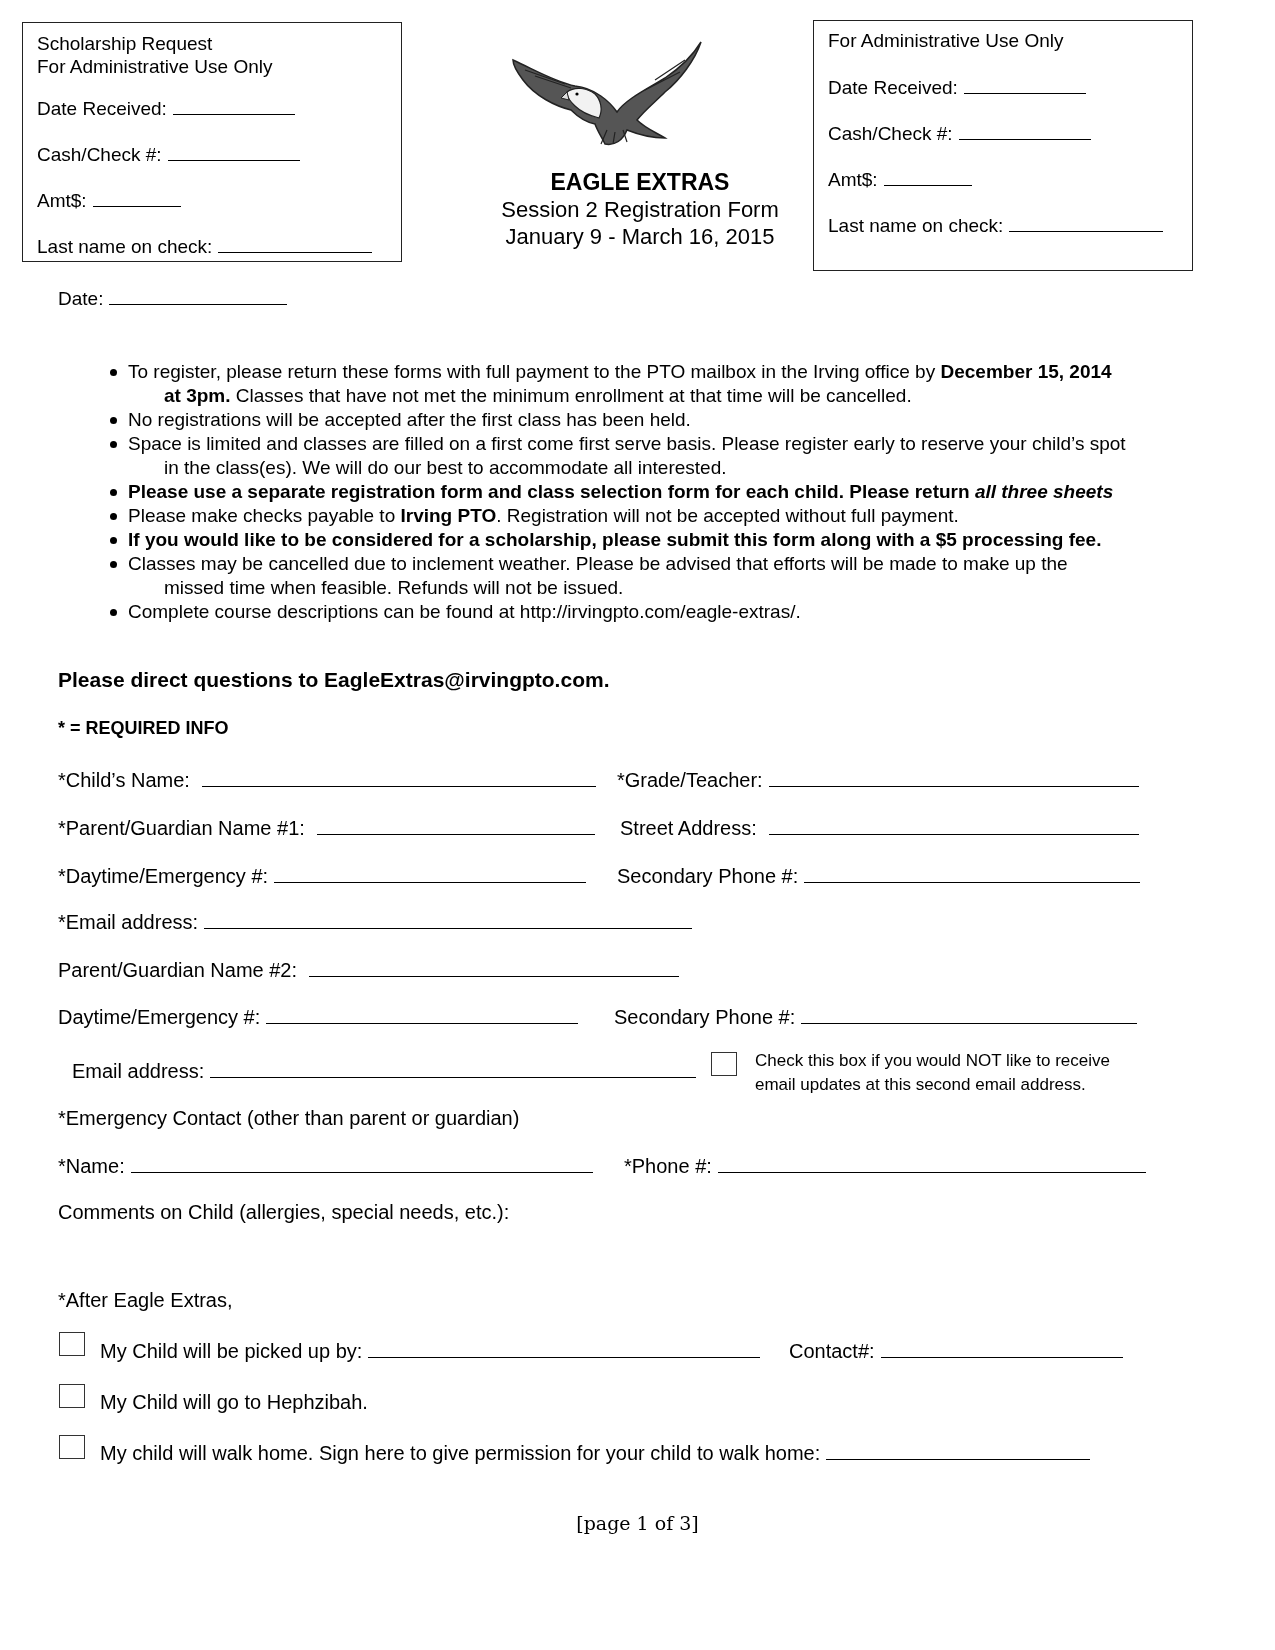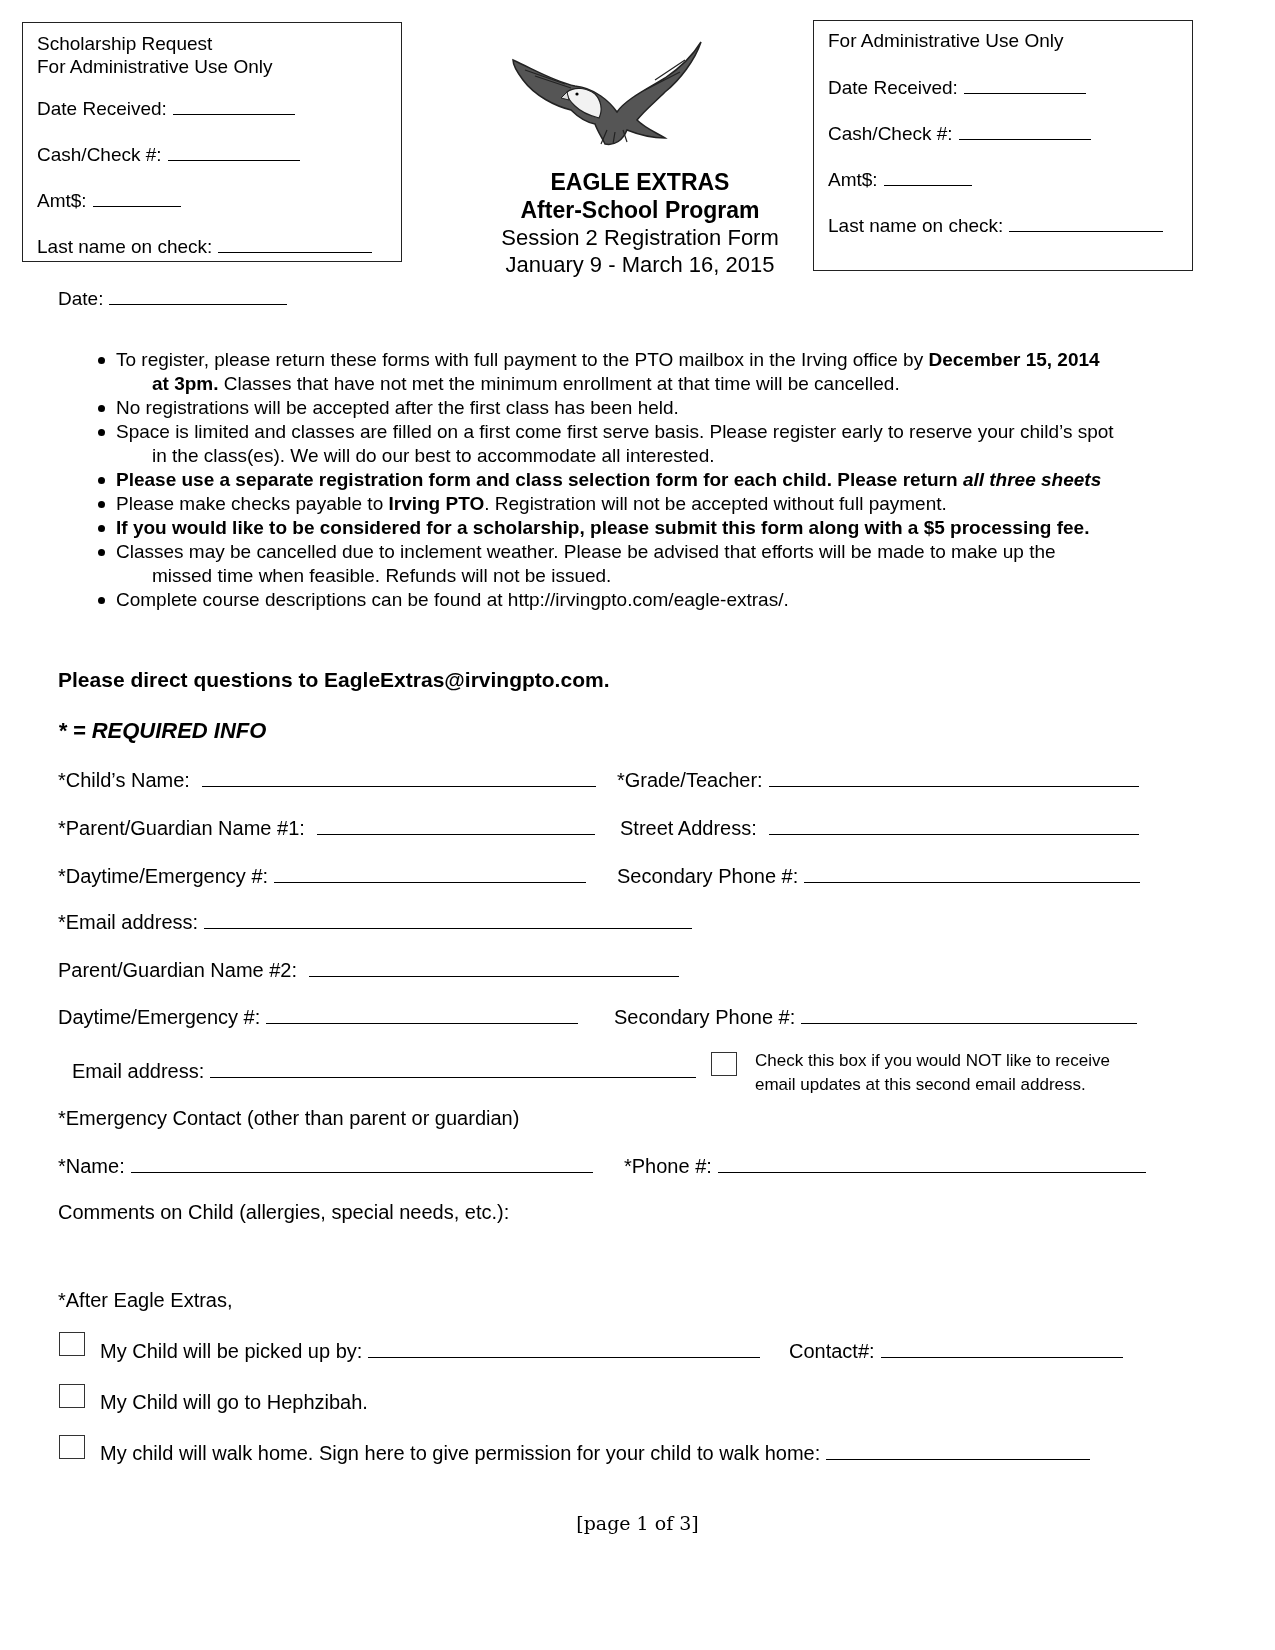--- a/index.html
+++ b/index.html
@@ -12,21 +12,21 @@
     position: absolute; border: 1.5px solid #222; box-sizing: border-box;
     font-size: 19px; line-height: 23px; padding: 0 14px;
   }
   .adminbox .line { position: absolute; left: 14px; white-space: nowrap; }
   .blank { display: inline-block; border-bottom: 1.5px solid #000; height: 17px; vertical-align: baseline; margin-left: 6px; }
   .title-block { position: absolute; left: 470px; width: 340px; text-align: center; }
   .title-block .b { font-weight: bold; font-size: 23px; line-height: 28px; }
   .title-block .n { font-size: 22px; line-height: 27px; }
   ul.bullets {
     position: absolute; left: 94px; top: 348px; width: 1120px;
-    margin: 0; padding: 0; list-style: none; font-size: 19px; line-height: 24px;
+    margin: 12px; padding: 0; list-style: none; font-size: 19px; line-height: 24px;
   }
   ul.bullets li { position: relative; padding-left: 22px; }
   ul.bullets li::before {
     content: ""; position: absolute; left: 4px; top: 9px; width: 7px; height: 7px;
     border-radius: 50%; background: #000;
   }
   ul.bullets .cont { display: block; padding-left: 36px; }
   .bold { font-weight: bold; }
   .field { position: absolute; white-space: nowrap; font-size: 20px; line-height: 24px; }
   .field .blank { height: 18px; }
@@ -61,21 +61,20 @@
   <svg width="200" height="110" viewBox="0 0 200 110">
     <path d="M8 20 C30 30 50 42 70 46 C90 48 105 62 112 72 C120 60 140 50 160 38 C175 28 188 15 196 2 C190 20 175 40 160 52 C150 62 140 70 132 80 C140 88 150 92 160 98 C145 98 132 94 122 90 C118 100 110 106 100 104 C96 96 92 90 90 84 C80 82 72 76 66 70 C50 66 30 56 18 40 C12 32 8 26 8 20 Z" fill="#555" stroke="#222" stroke-width="1.5"></path>
     <path d="M62 52 C70 46 82 48 90 54 C96 60 98 70 94 78 C86 76 76 72 70 66 C66 62 62 58 62 52 Z" fill="#f2f2f2" stroke="#222" stroke-width="1.2"></path>
     <path d="M62 52 L56 58 L64 60 Z" fill="#ddd" stroke="#222" stroke-width="1"></path>
     <circle cx="72" cy="54" r="1.6" fill="#000"></circle>
     <path d="M20 30 L60 44 M30 36 L66 48 M150 40 L180 20 M140 50 L175 32 M102 90 L96 104 M110 92 L108 104 M118 90 L122 102" stroke="#222" stroke-width="1.2" fill="none"></path>
   </svg>
 </div>
 <div class="title-block" style="top:168px;">
   <div class="b">EAGLE EXTRAS</div>
-  <div class="b">After-School Program</div>
   <div class="n">Session 2 Registration Form</div>
   <div class="n">January 9 - March 16, 2015</div>
 </div>
 
 <div class="adminbox" style="left:813px; top:20px; width:380px; height:251px;">
   <div class="line" style="top:8px;">For Administrative Use Only</div>
   <div class="line" style="top:55px;">
     <span>Date Received:</span><span class="blank" style="width:122px;"></span>
   </div>
   <div class="line" style="top:101px;">
@@ -111,21 +110,21 @@
   </li>
   <li><span class="bold">If you would like to be considered for a scholarship, please submit this form along with a $5 processing fee.</span></li>
   <li>
     <span>Classes may be cancelled due to inclement weather. Please be advised that efforts will be made to make up the</span>
     <span class="cont">missed time when feasible.  Refunds will not be issued.</span>
   </li>
   <li><span>Complete course descriptions can be found at http://irvingpto.com/eagle-extras/.</span></li>
 </ul>
 
 <div class="abs bold" style="left:58px; top:668px; font-size:21px;">Please direct questions to EagleExtras@irvingpto.com.</div>
-<div class="abs bold" style="left:58px; top:718px; font-size:22px;font-style:italic;">* = REQUIRED INFO</div>
+<div class="abs bold" style="left:58px; top:718px; font-size:18px;">* = REQUIRED INFO</div>
 
 <div class="field" style="left:58px; top:768px;">
   <span>*Child’s Name:</span><span class="blank" style="width:394px; margin-left:12px;"></span>
 </div>
 <div class="field" style="left:617px; top:768px;">
   <span>*Grade/Teacher:</span><span class="blank" style="width:370px;"></span>
 </div>
 
 <div class="field" style="left:58px; top:816px;">
   <span>*Parent/Guardian Name #1:</span><span class="blank" style="width:278px; margin-left:12px;"></span>

